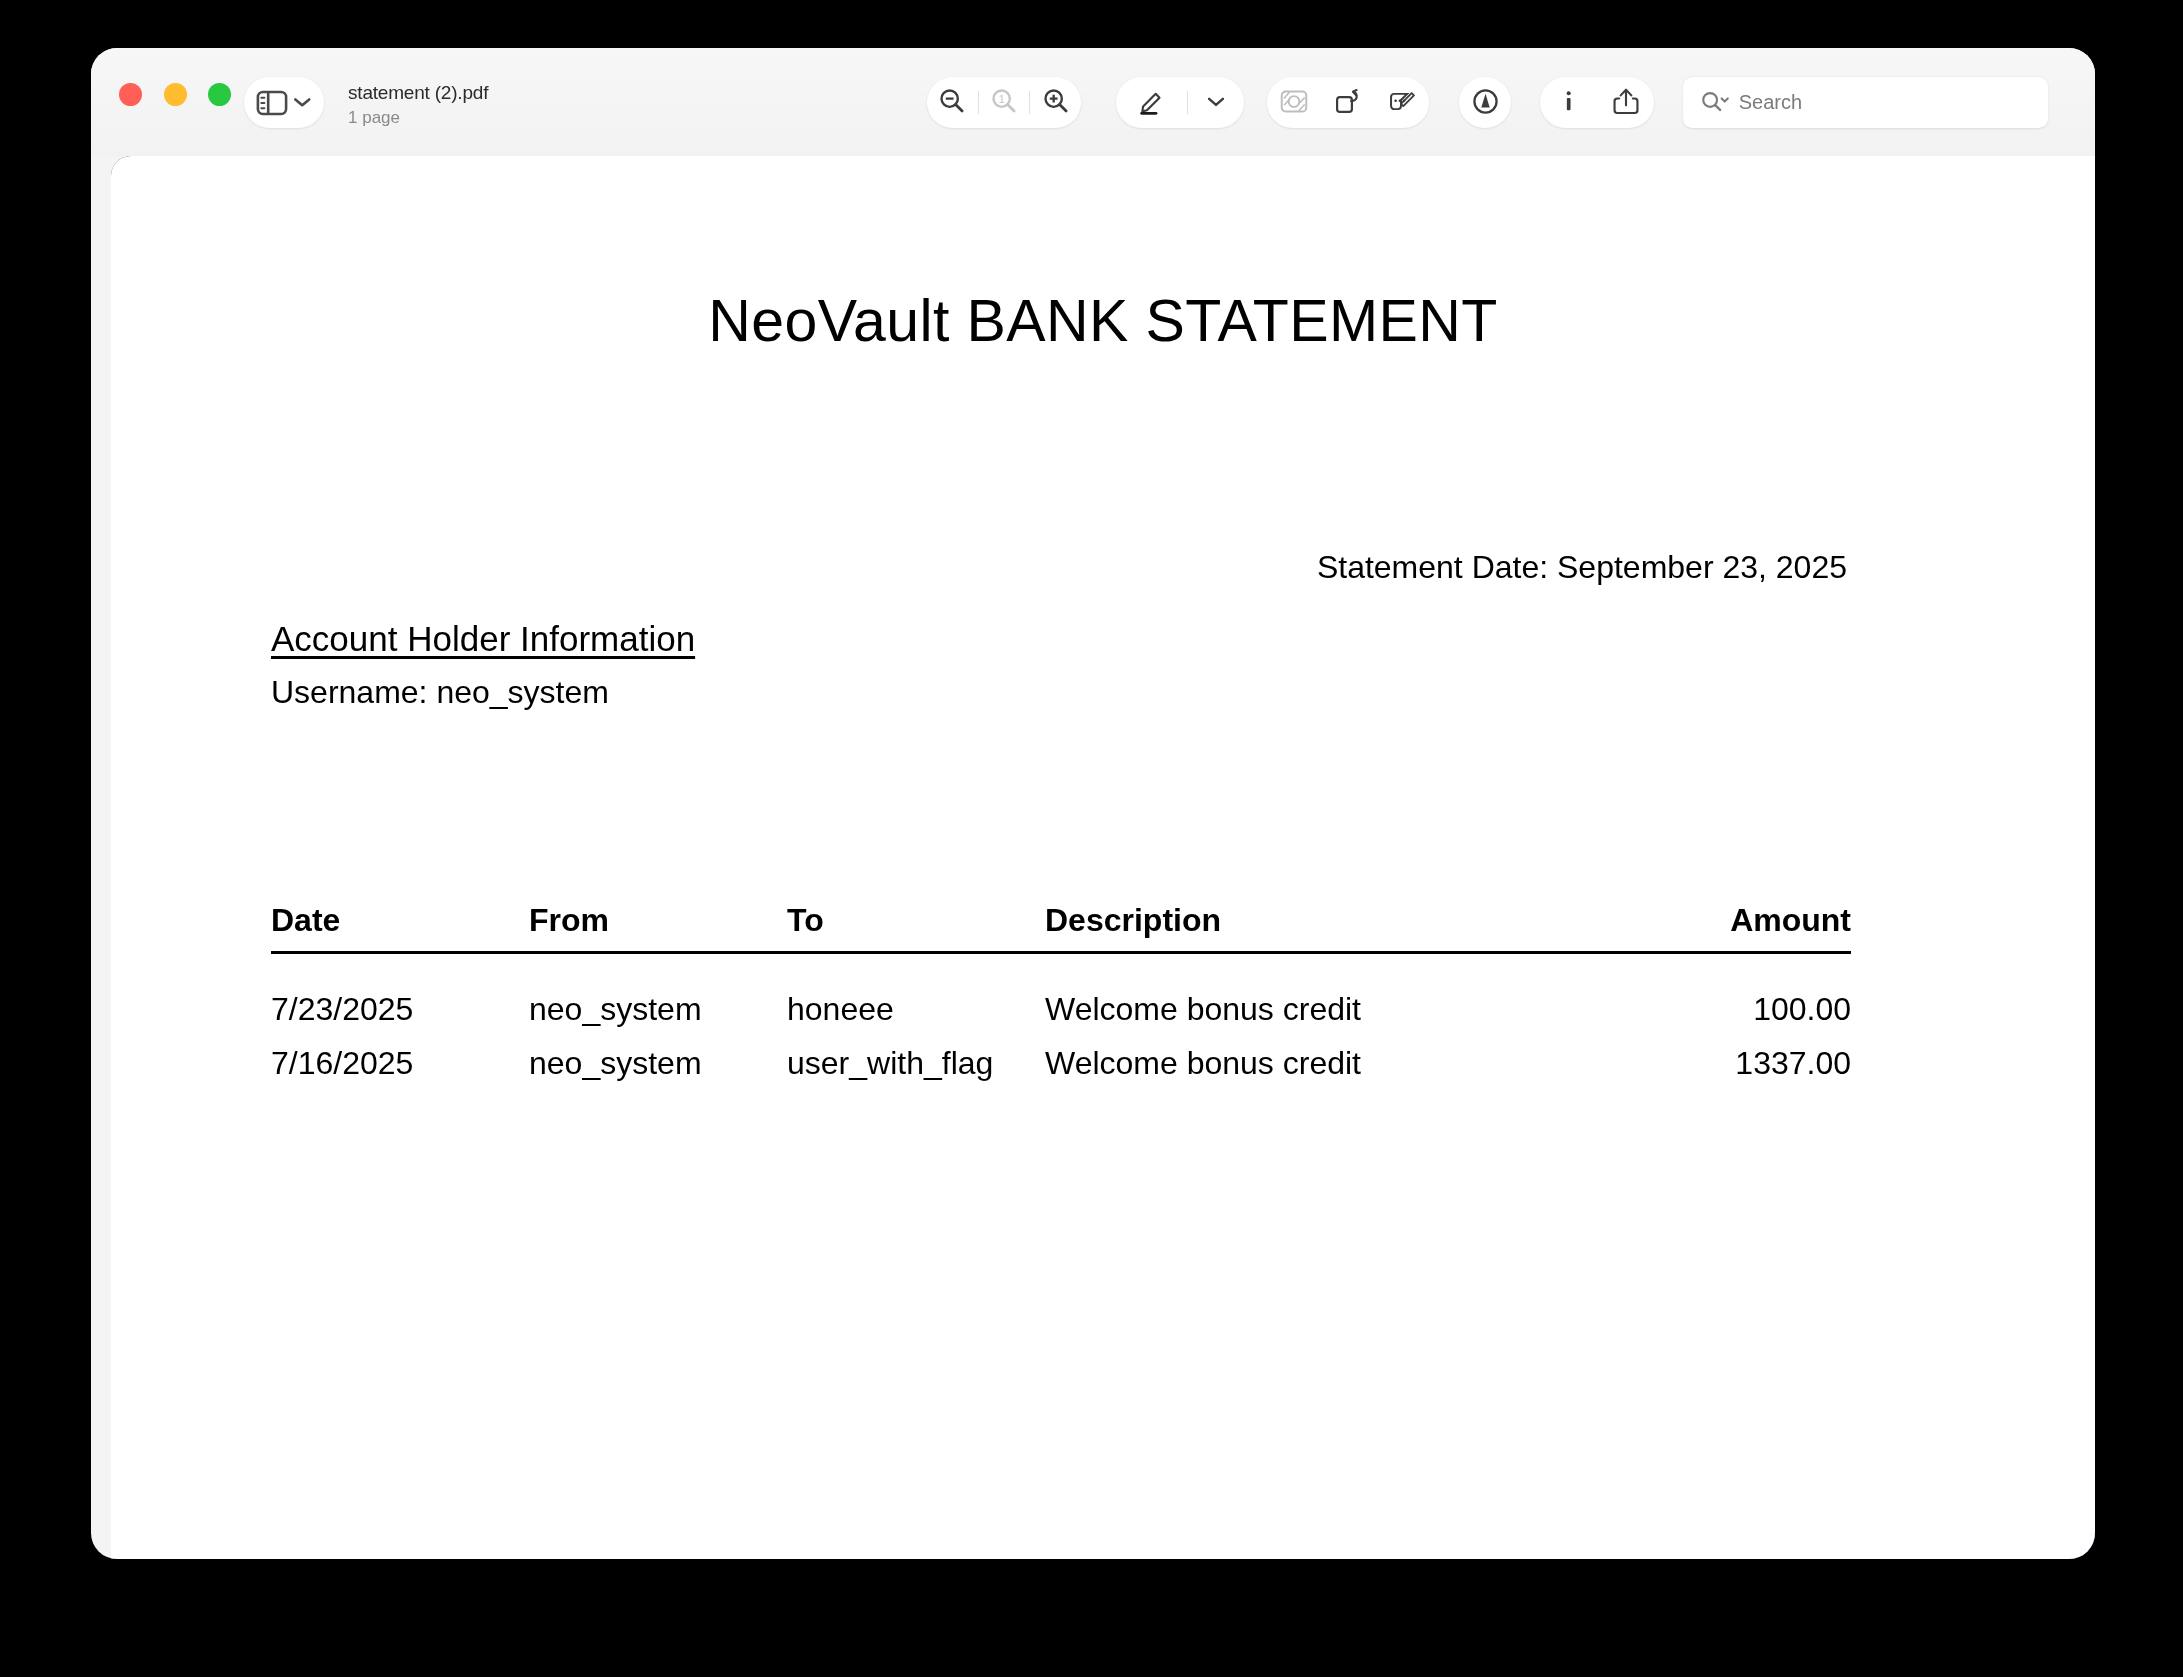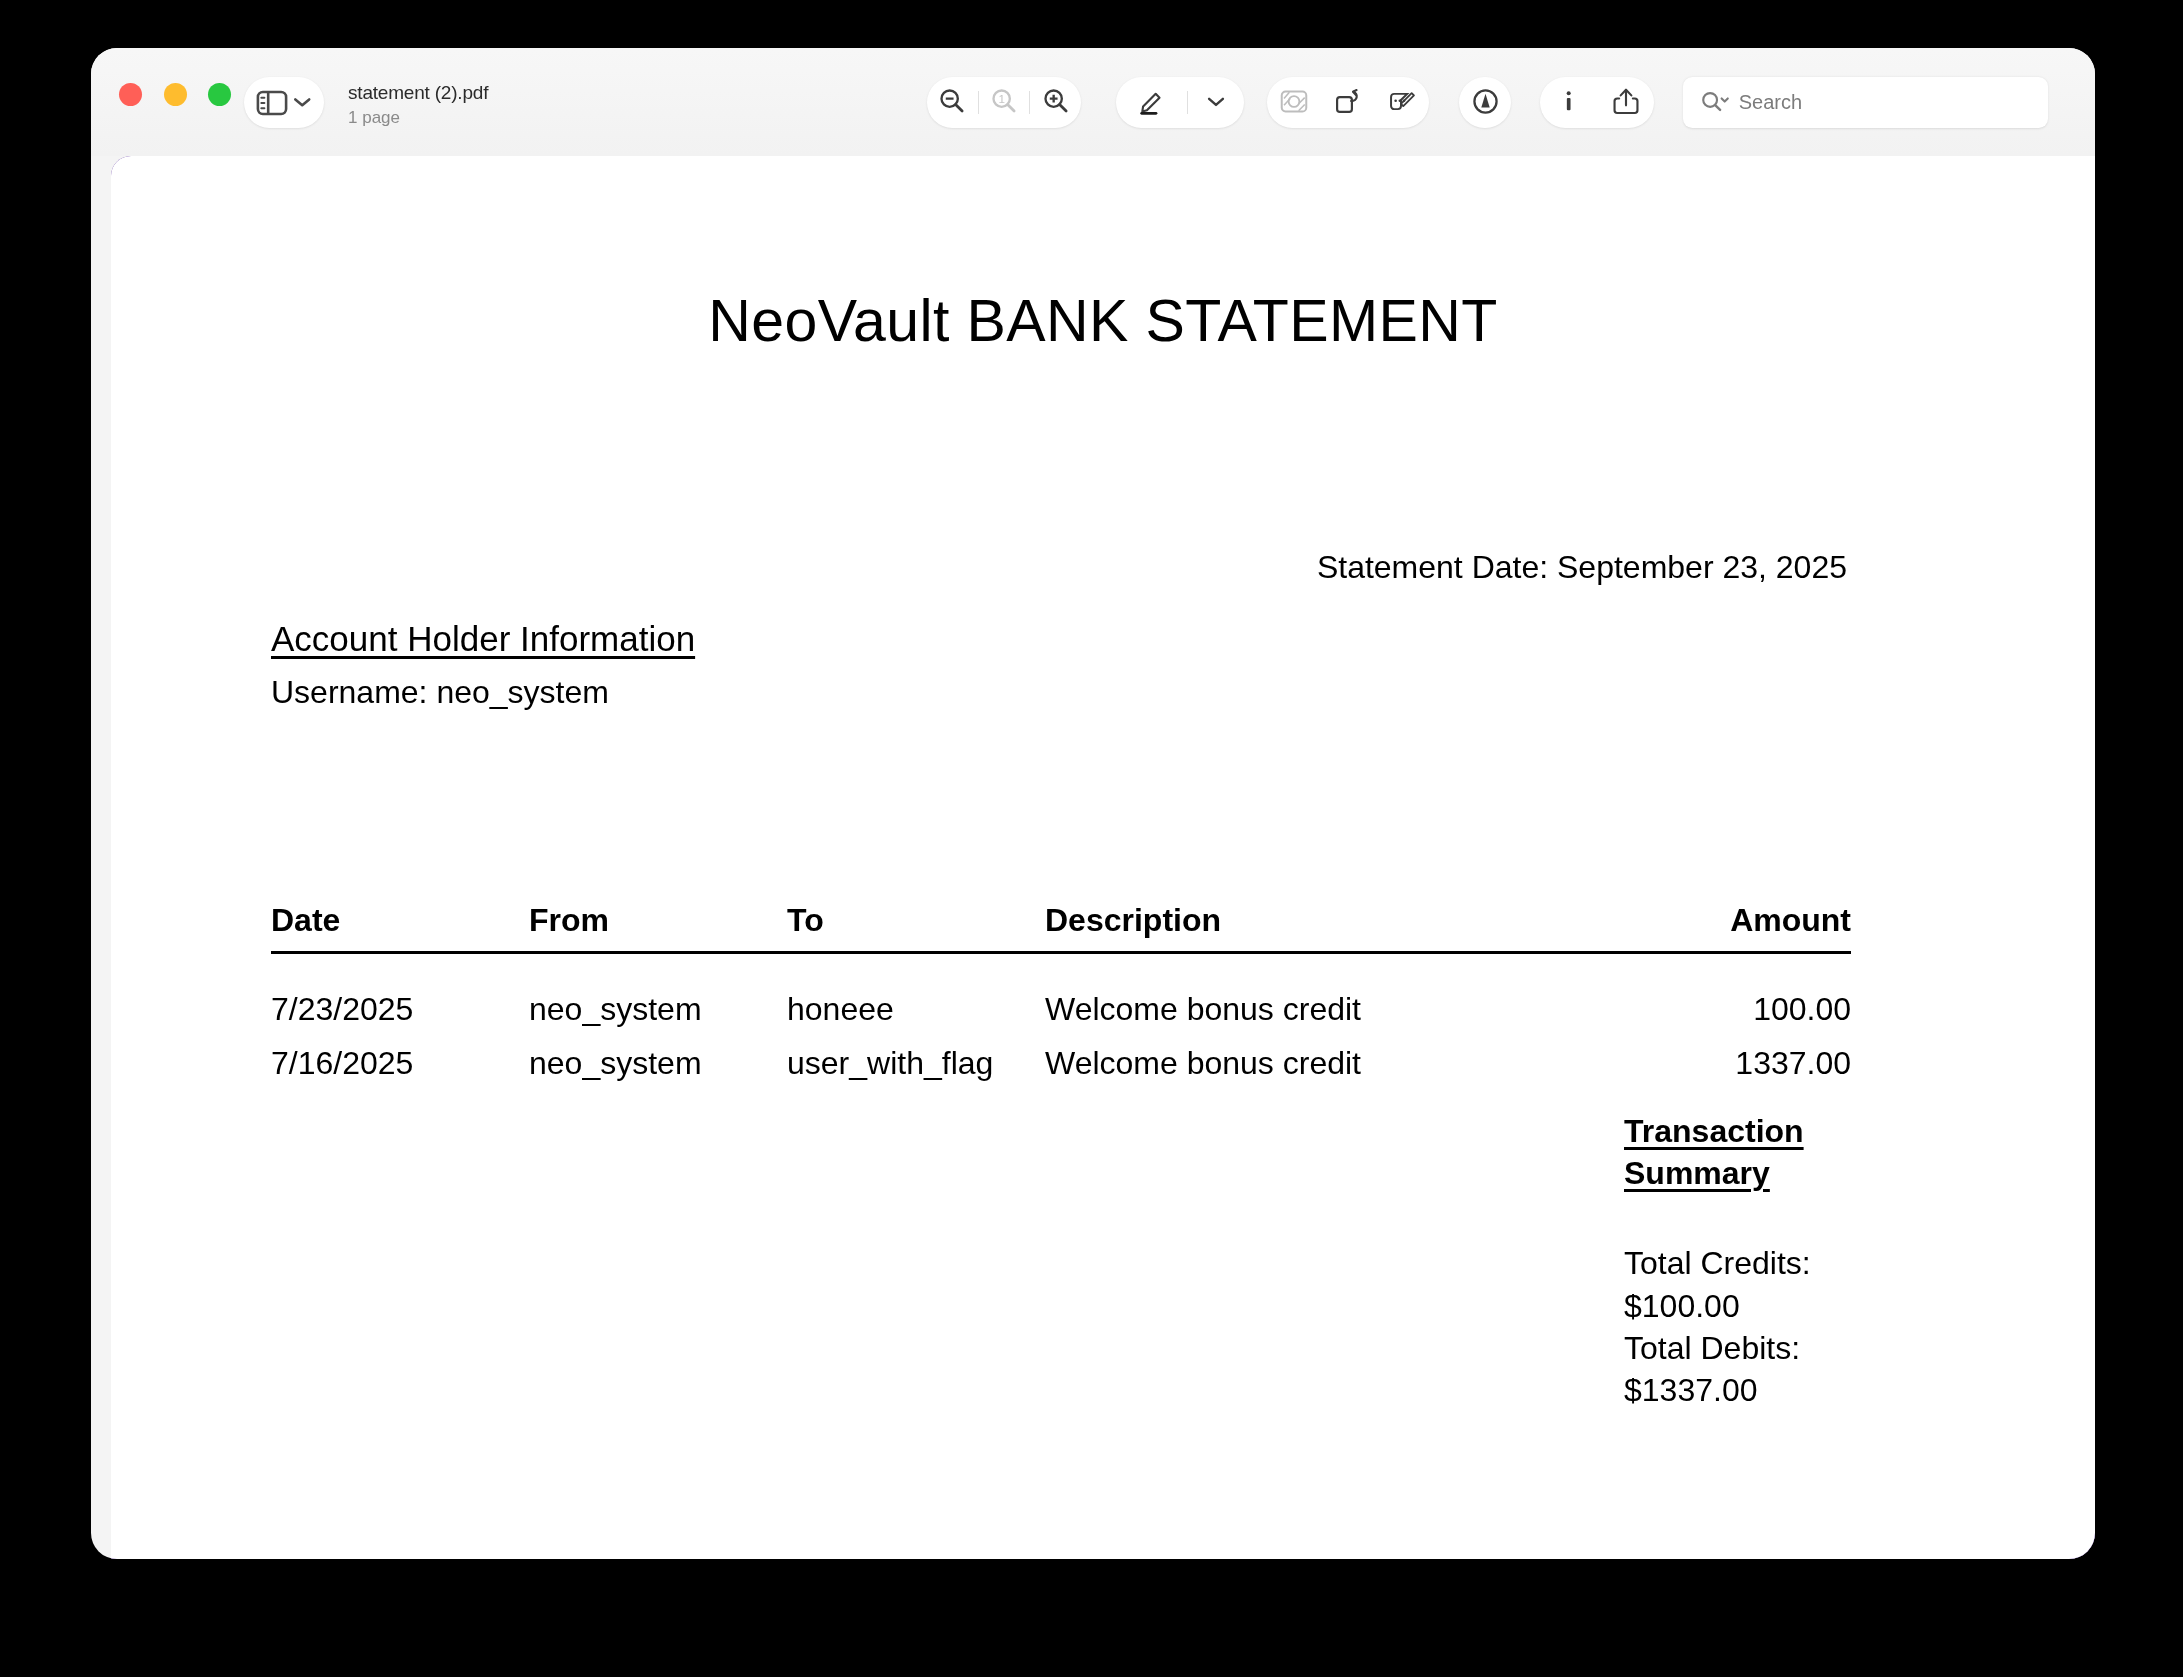--- a/index.html
+++ b/index.html
@@ -478,28 +478,19 @@
                 <td>7/16/2025</td>
                 <td>neo_system</td>
                 <td>user_with_flag</td>
                 <td>Welcome bonus credit</td>
                 <td class="amt">1337.00</td>
               </tr>
             </tbody>
           </table>
         </div>
 
-        <div class="summary">
-          <div class="summary-title">Transaction Summary</div>
-          <div class="summary-body">
-            <div>Total Credits:</div>
-            <div>$100.00</div>
-            <div>Total Debits:</div>
-            <div>$1337.00</div>
-          </div>
-        </div>
 
       </div>
     </div>
   </div>
 
 </div>
 
 
 </body></html>

